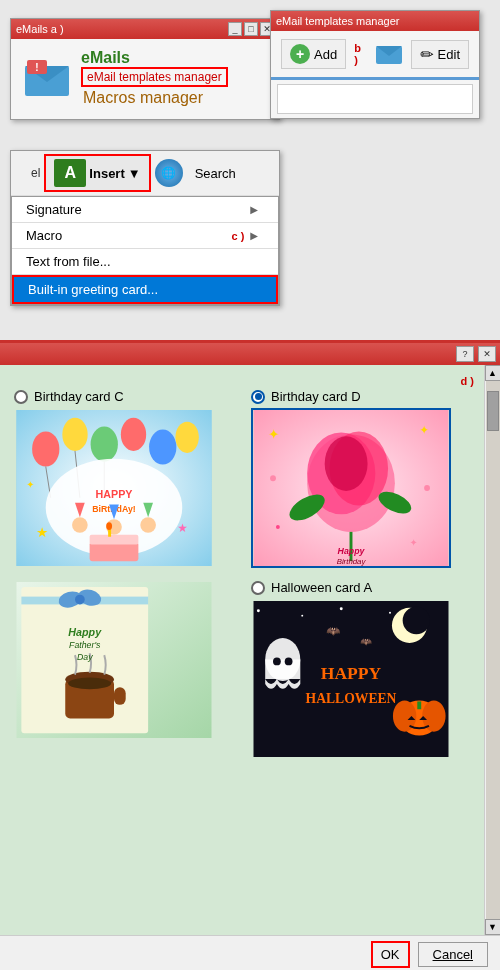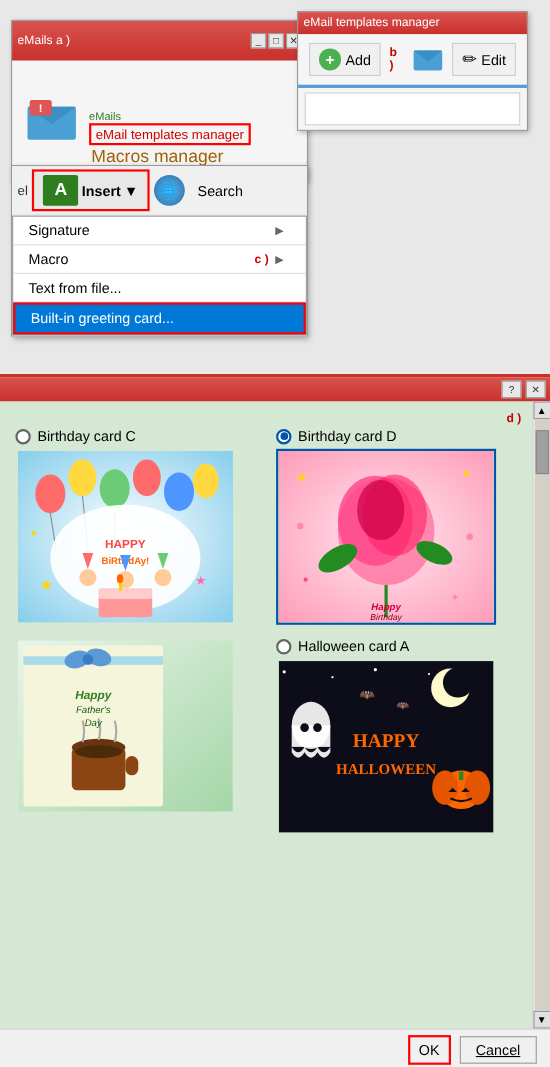--- a/index.html
+++ b/index.html
@@ -28,21 +28,21 @@
       left: 10px;
       width: 270px;
       background: #f5f5f5;
       border: 1px solid #999;
       box-shadow: 2px 2px 5px rgba(0,0,0,0.3);
     }
     .emails-titlebar {
       background: linear-gradient(to bottom, #d9534f, #c9302c);
       color: white;
       font-size: 11px;
-      padding: 18px 5px;
+      padding: 2px 5px;
       display: flex;
       align-items: center;
       justify-content: space-between;
       height: 20px;
     }
     .titlebar-buttons {
       display: flex;
       gap: 2px;
     }
     .titlebar-btn {
@@ -153,21 +153,21 @@
       background: #f5f5f5;
       border: 1px solid #999;
       box-shadow: 2px 2px 5px rgba(0,0,0,0.3);
     }
     .insert-toolbar {
       background: #f0f0f0;
       border-bottom: 1px solid #ddd;
       display: flex;
       align-items: center;
       gap: 4px;
-      padding: 3px 5px;
+      padding: 3px 20px;
     }
     .toolbar-el { font-size: 12px; color: #333; }
     .insert-btn {
       display: flex;
       align-items: center;
       gap: 3px;
       padding: 3px 8px;
       background: #e8e8e8;
       border: 2px solid red;
       cursor: pointer;
@@ -439,21 +439,21 @@
 
         <div style="position:relative;width:48px;height:40px;">
           <svg width="48" height="40" viewBox="0 0 48 40">
             <rect x="2" y="8" width="44" height="30" rx="2" fill="#4a9fd4"></rect>
             <polygon points="2,8 24,24 46,8" fill="#3a8fc4"></polygon>
             <rect x="4" y="2" width="20" height="14" rx="2" fill="#e05555"></rect>
             <text x="14" y="13" font-size="10" fill="white" text-anchor="middle" font-weight="bold">!</text>
           </svg>
         </div>
         <div>
-          <div style="color:#2e7d1e;font-weight:normal;font-size:10px;margin-top:36px;">eMails</div>
+          <div style="color:#2e7d1e;font-weight:bold;font-size:16px;">eMails</div>
           <div class="link-highlighted">eMail templates manager</div>
           <a class="link-blue">Macros manager</a>
         </div>
       </div>
     </div>
   </div>
 
   <div class="templates-window">
     <div class="templates-titlebar">
       <span>eMail templates manager</span>

